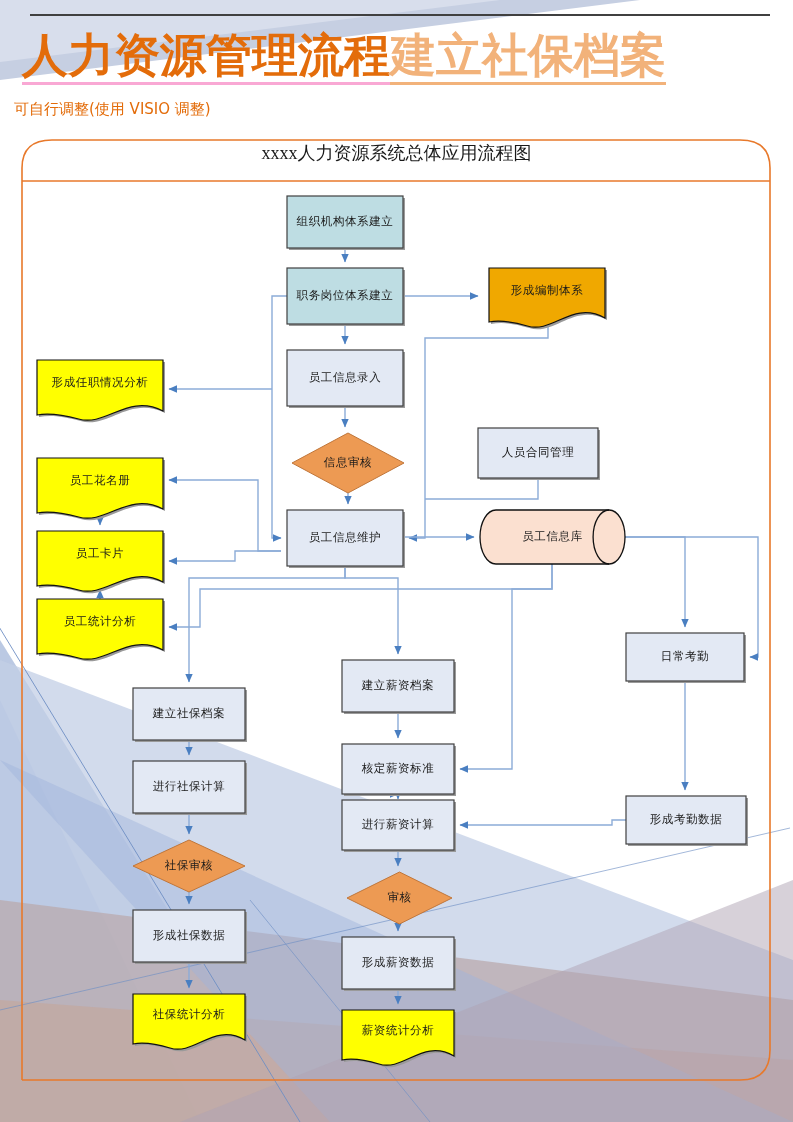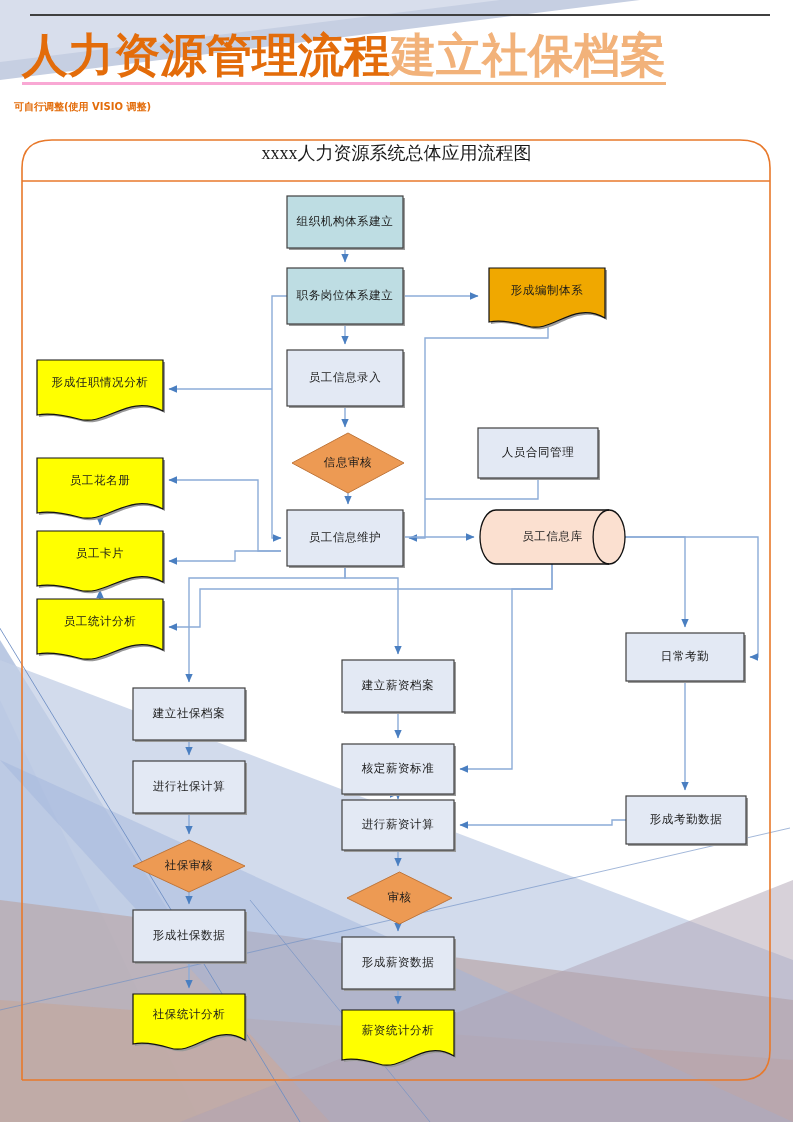--- a/index.html
+++ b/index.html
@@ -20,21 +20,21 @@
     position:absolute;left:22px;top:32px;
     font-family:"DejaVu Sans","Liberation Sans",sans-serif;
     font-size:46px;font-weight:bold;line-height:1;
     white-space:nowrap;
   }
   .title .t1{color:#E36C0A;border-bottom:3px solid #f9a8d4;}
   .title .t2{color:#F2B27A;border-bottom:3px solid #F2B27A;}
   .subtitle{
     position:absolute;left:14px;top:100px;
     font-family:"DejaVu Sans","Liberation Sans",sans-serif;
-    font-size:10px;font-weight:bold;color:#E36C0A;white-space:nowrap;text-align:center;
+    font-size:15px;font-weight:normal;color:#E36C0A;white-space:nowrap;text-align:center;
   }
   .chart-title{
     position:absolute;left:0;top:141px;width:793px;text-align:center;
     font-size:18px;color:#1a1a1a;
     font-family:"Liberation Serif","DejaVu Serif",serif;
   }
   svg.flow{position:absolute;left:0;top:0;width:793px;height:1122px;}
   .nlabel{
     font-family:"Liberation Serif","DejaVu Serif",serif;
     font-size:11.5px;fill:#1a1a1a;text-anchor:middle;dominant-baseline:middle;

